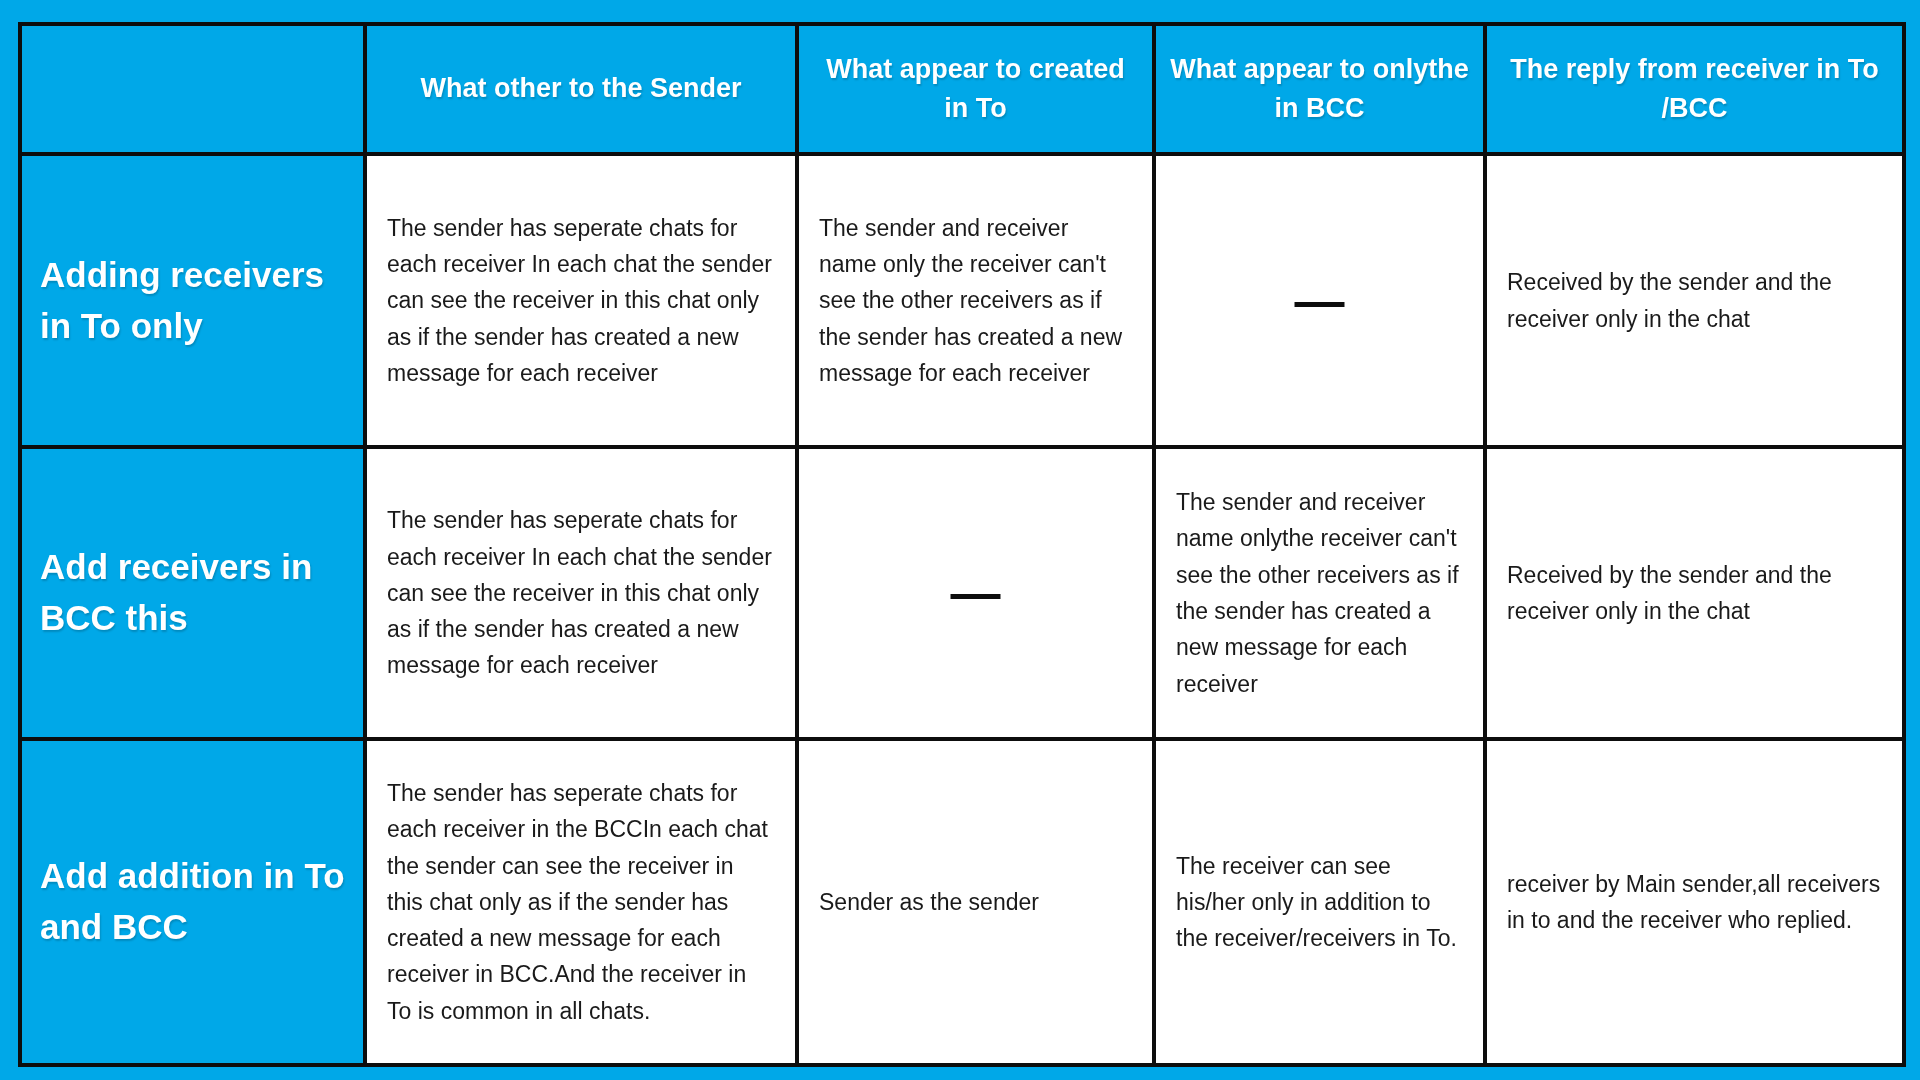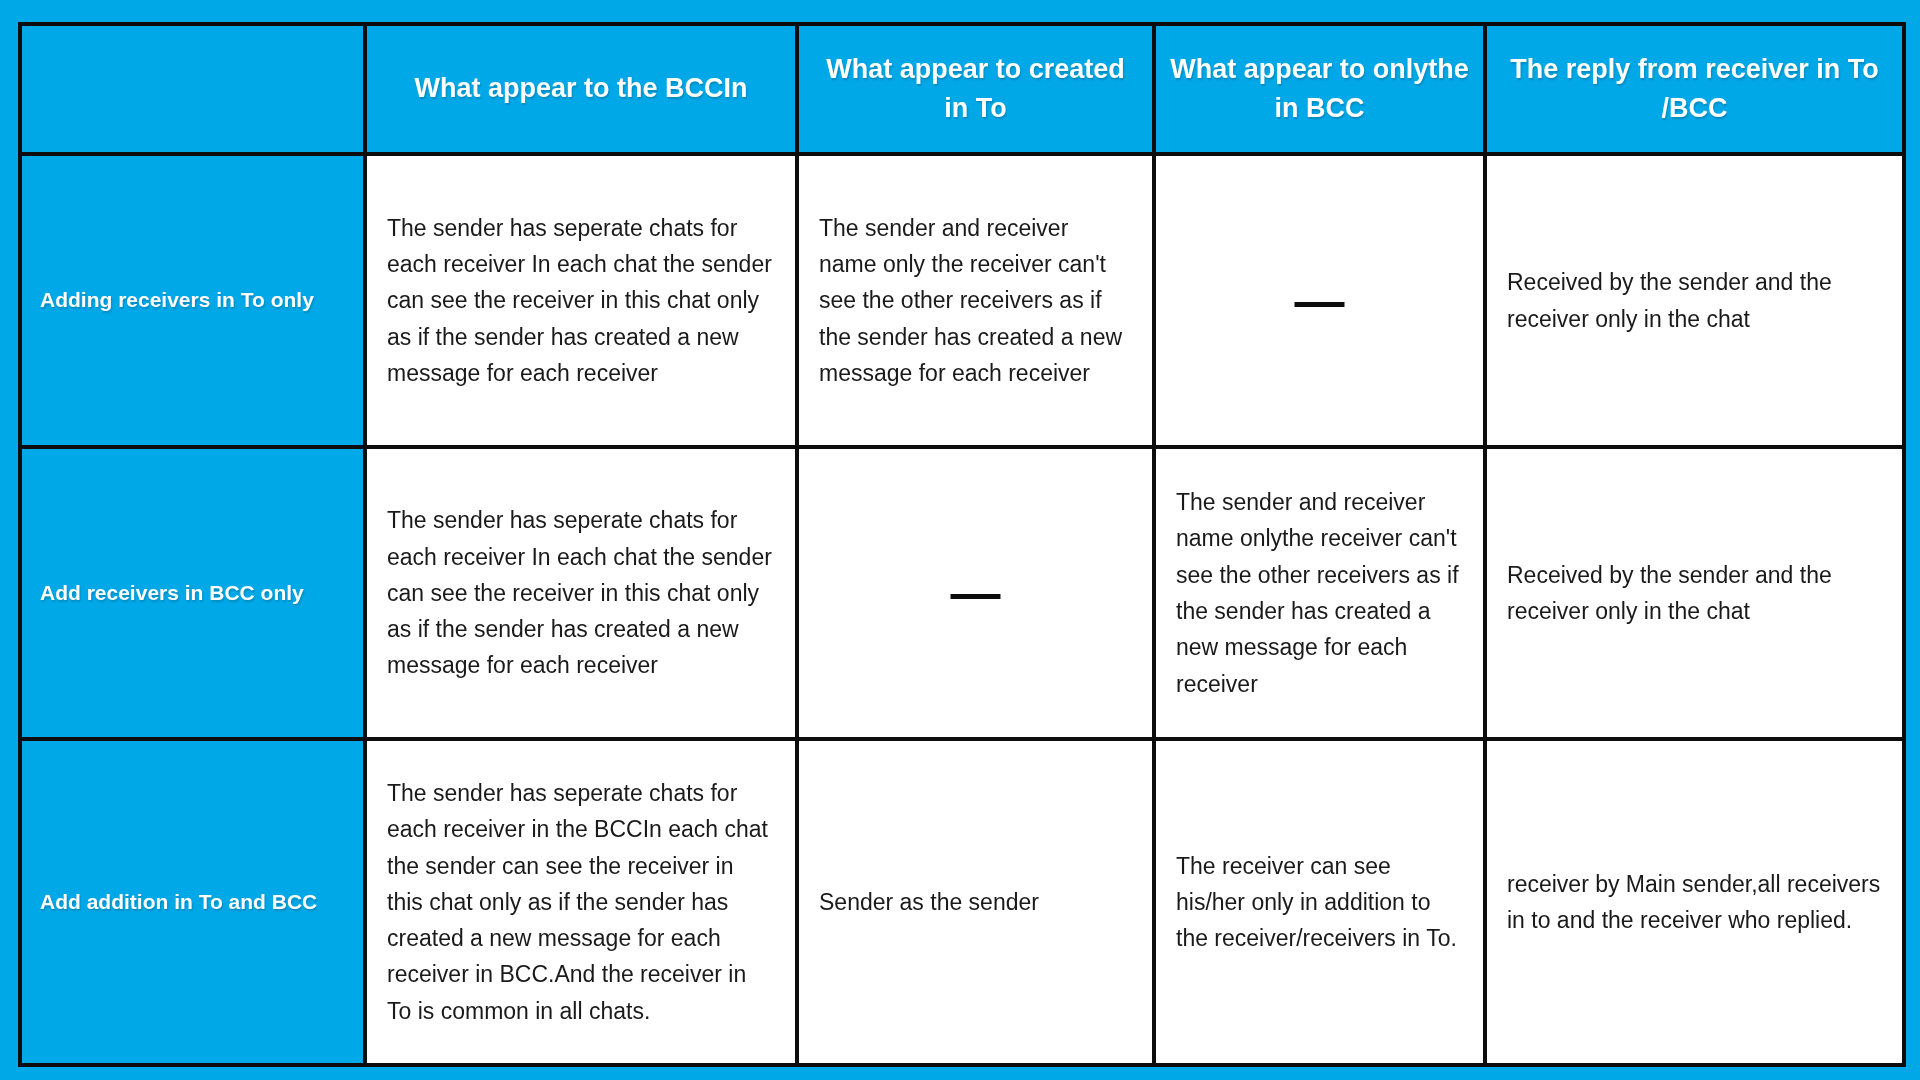--- a/index.html
+++ b/index.html
@@ -34,21 +34,21 @@
     font-weight: bold;
     line-height: 1.45;
     text-align: center;
     padding: 6px 12px;
     text-shadow: 1px 2px 2px rgba(0,0,0,0.18);
   }
   
   th.row-label {
     background: #00A8E8;
     color: #ffffff;
-    font-size: 21px;
+    font-size: 35px;
     font-weight: bold;
     line-height: 1.45;
     text-align: left;
     padding: 0 18px;
     text-shadow: 1px 2px 2px rgba(0,0,0,0.18);
   }
   
   td.body-cell {
     background: #ffffff;
     color: #1a1a1a;
@@ -73,36 +73,36 @@
   <colgroup>
     <col style="width:345px">
     <col style="width:432px">
     <col style="width:357px">
     <col style="width:331px">
     <col style="width:419px">
   </colgroup>
   <thead>
     <tr style="height:130px">
       <th class="corner"></th>
-      <th class="col-header">What appear to the BCCIn</th>
+      <th class="col-header">What other to the Sender</th>
       <th class="col-header">What appear to created in To</th>
       <th class="col-header">What appear to onlythe in BCC</th>
       <th class="col-header">The reply from receiver in To /BCC</th>
     </tr>
   </thead>
   <tbody>
     <tr style="height:293px">
       <th class="row-label">Adding receivers in To only</th>
       <td class="body-cell">The sender has seperate chats for each receiver In each chat the sender can see the receiver in this chat only as if the sender has created a new message for each receiver</td>
       <td class="body-cell">The sender and receiver name only the receiver can't see the other receivers as if the sender has created a new message for each receiver</td>
       <td class="body-cell dash-cell">—</td>
       <td class="body-cell">Received by the sender and the receiver only in the chat</td>
     </tr>
     <tr style="height:292px">
-      <th class="row-label">Add receivers in BCC only</th>
+      <th class="row-label">Add receivers in BCC this</th>
       <td class="body-cell">The sender has seperate chats for each receiver In each chat the sender can see the receiver in this chat only as if the sender has created a new message for each receiver</td>
       <td class="body-cell dash-cell">—</td>
       <td class="body-cell">The sender and receiver name onlythe receiver can't see the other receivers as if the sender has created a new message for each receiver</td>
       <td class="body-cell">Received by the sender and the receiver only in the chat</td>
     </tr>
     <tr style="height:326px">
       <th class="row-label">Add addition in To and BCC</th>
       <td class="body-cell">The sender has seperate chats for each receiver in the BCCIn each chat the sender can see the receiver in this chat only as if the sender has created a new message for each receiver in BCC.And the receiver in To is common in all chats.</td>
       <td class="body-cell">Sender as the sender</td>
       <td class="body-cell">The receiver can see his/her only in addition to the receiver/receivers in To.</td>

